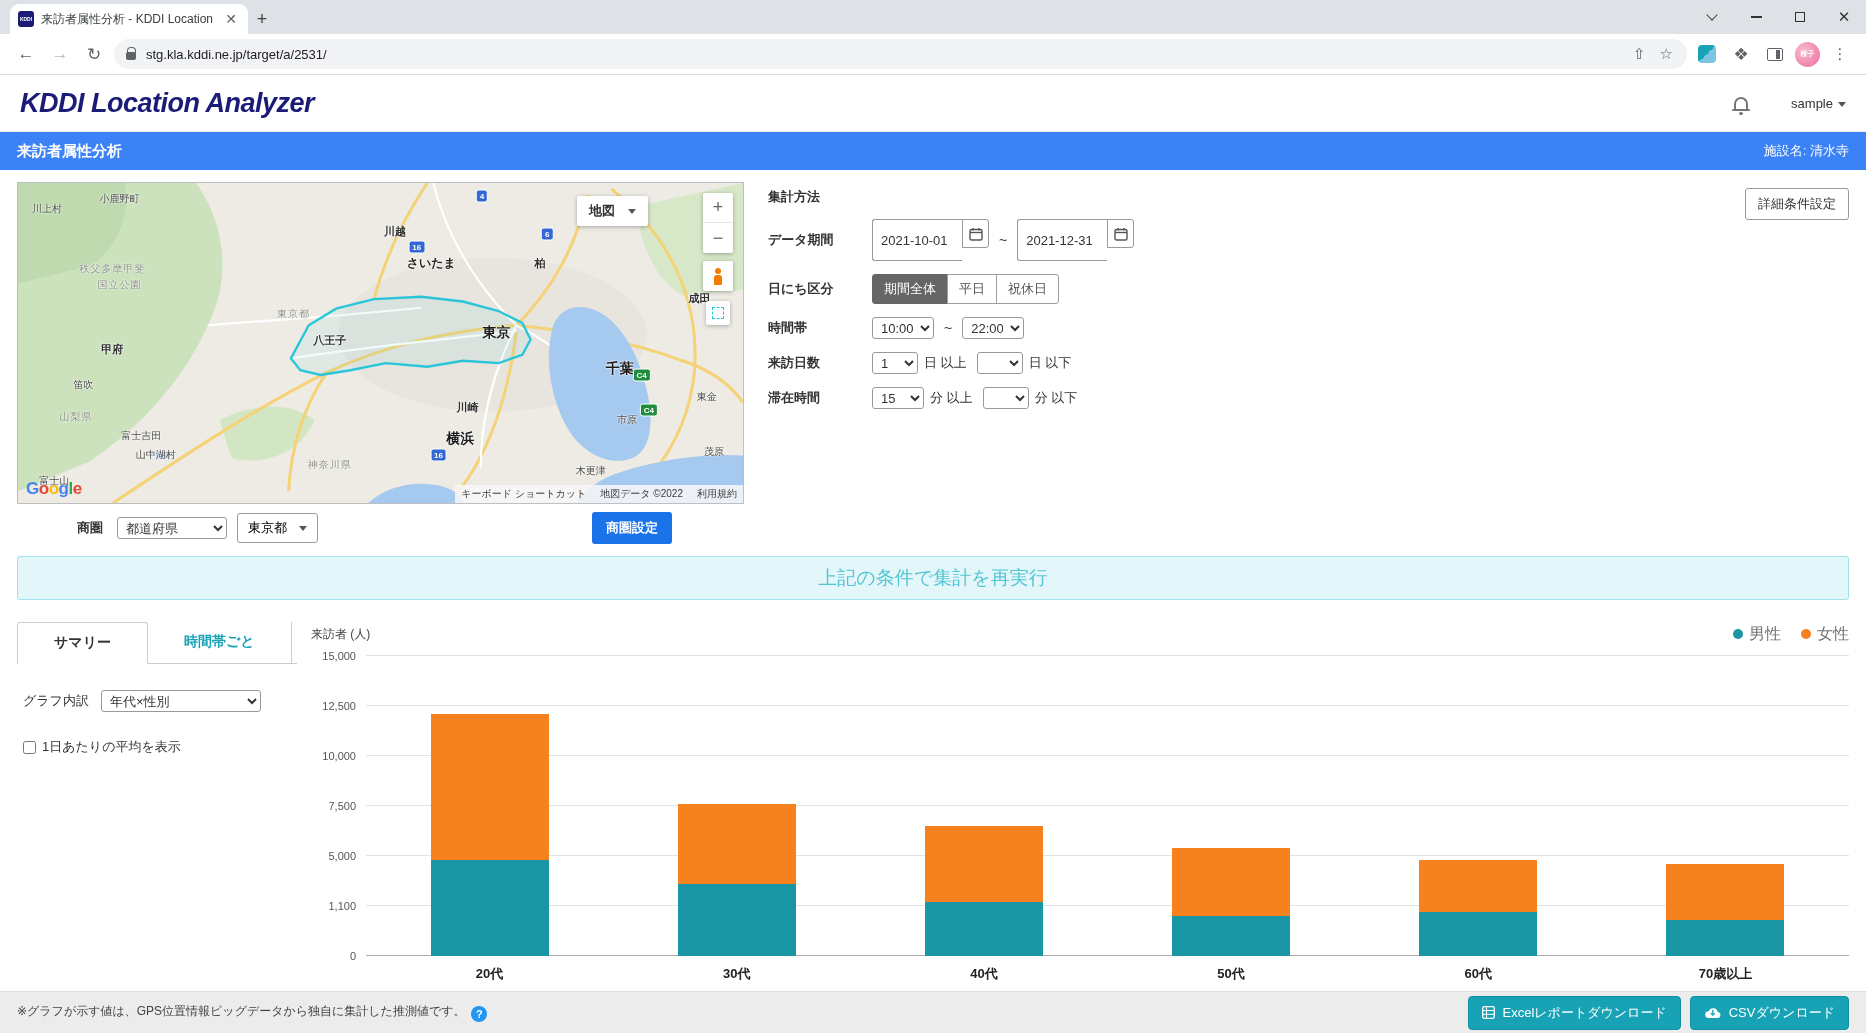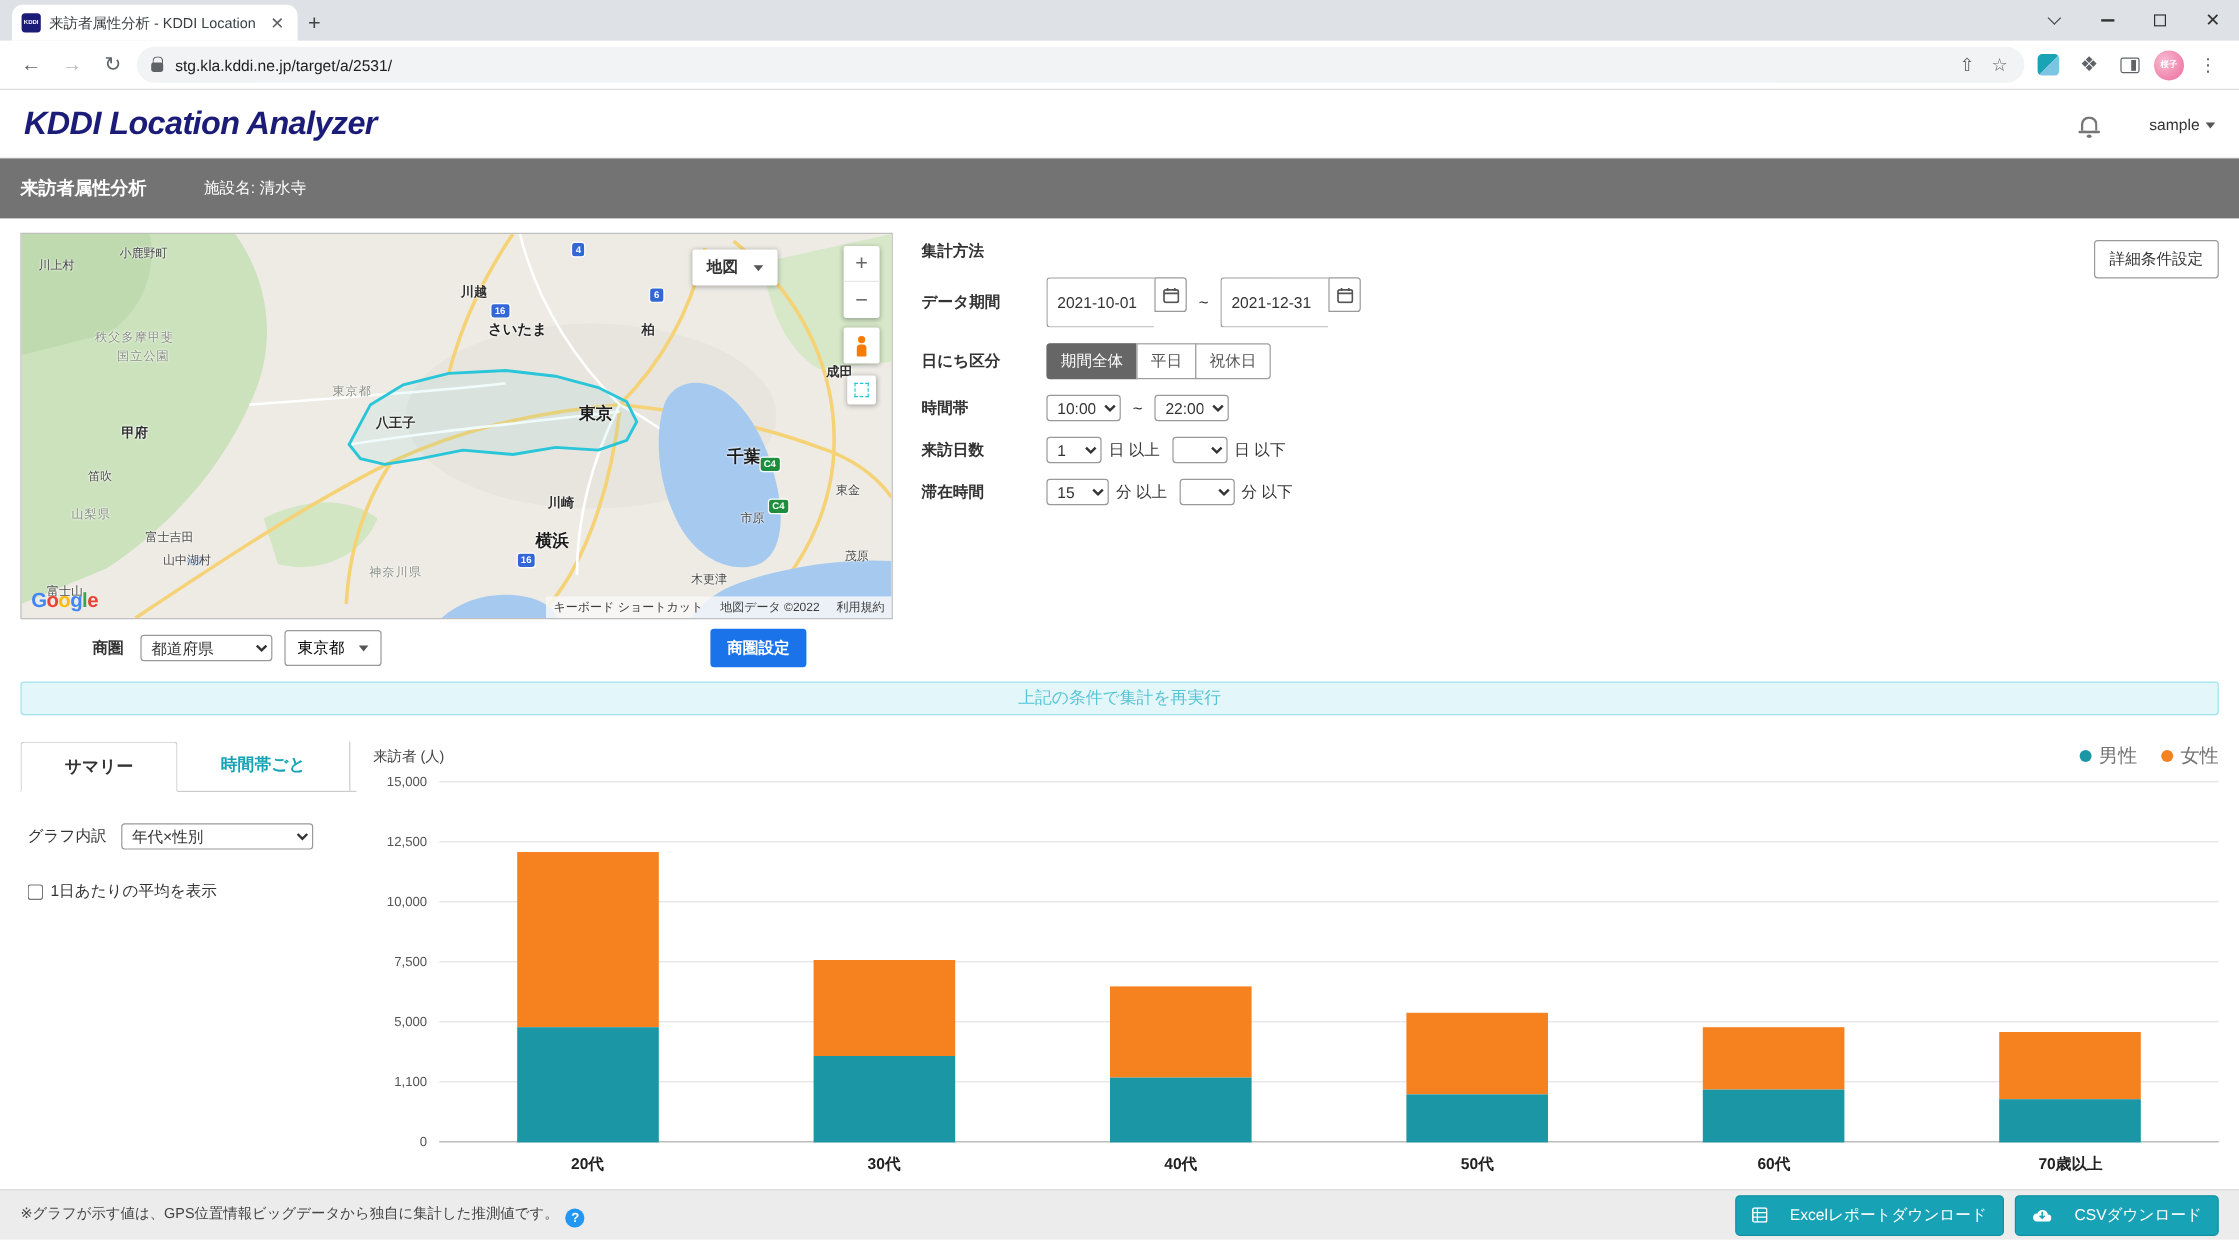--- a/index.html
+++ b/index.html
@@ -49,21 +49,21 @@
   .logo { font-size:27px; font-weight:800; font-style:italic; color:#1B1B78; letter-spacing:-0.5px; }
   .header-right { margin-left:auto; display:flex; align-items:center; gap:43px; }
   .bell { width:14px; height:12px; border:2px solid #757575; border-bottom:none; border-radius:8px 8px 0 0; position:relative; }
   .bell::after { content:""; position:absolute; left:-4px; right:-4px; bottom:-2px; height:2px; background:#757575; border-radius:1px; }
   .bell::before { content:""; position:absolute; left:50%; bottom:-6px; width:4px; height:3px; margin-left:-2px; background:#757575; border-radius:50%; }
   .user-menu { font-size:13px; color:#333; }
   .caret-down { display:inline-block; width:0; height:0; border-left:4px solid transparent;
     border-right:4px solid transparent; border-top:5px solid #555; margin-left:5px; vertical-align:1px; }
 
   
-  .title-bar { height:50px; background:#737373; display:flex; align-items:center; padding:0 17px; color:#fff; }
+  .title-bar { height:38px; background:#3b82f6; display:flex; align-items:center; padding:0 17px; color:#fff;justify-content:space-between; }
   .page-title { font-size:15px; font-weight:bold; }
   .facility { font-size:13px; margin-left:48px; }
 
   
   .content { padding:12px 17px 0; }
   .top-row { display:flex; gap:24px; }
   .map-col { width:727px; flex:none; }
 
   .map-frame { position:relative; width:727px; height:322px; border:1px solid #BFBFBF; overflow:hidden; background:#EDEBE4; }
   .map-frame svg.basemap { position:absolute; inset:0; width:100%; height:100%; }
@@ -118,22 +118,22 @@
     border-radius:3px; font-size:13px; color:#333; padding:6px 12px; }
   .date-box { display:flex; }
   .date-input { width:90px; height:42px; border:1px solid #999; border-right:none; border-radius:3px 0 0 3px;
     font-size:13px; padding:0 8px; color:#333; }
   .cal-btn { width:27px; height:29px; border:1px solid #999; border-radius:0 3px 3px 0; background:#fff;
     display:flex; align-items:center; justify-content:center; }
   .tilde { margin:0 10px; font-size:14px; color:#333; }
   .unit { font-size:13px; margin:0 10px 0 6px; }
 
   
-  .rerun-btn { margin-top:12px; width:100%; height:28px; background:#E3F7FA; border:1px solid #9FE2EC;
-    border-radius:3px; color:#56C5D3; font-size:14px; }
+  .rerun-btn { margin-top:12px; width:100%; height:44px; background:#E3F7FA; border:1px solid #9FE2EC;
+    border-radius:3px; color:#56C5D3; font-size:19px; }
 
   
   .analysis { display:flex; margin-top:22px; }
   .analysis-left { width:280px; flex:none; }
   .tabs { display:flex; border-bottom:1px solid #CCC; }
   .tab { padding:11px 36px; font-size:14px; font-weight:bold; }
   .tab.active { background:#fff; border:1px solid #CCC; border-bottom:1px solid #fff; margin-bottom:-1px;
     border-radius:3px 3px 0 0; color:#333; }
   .tab.inactive { color:#17A3B5; border-right:1px solid #CCC; }
   .left-controls { padding:26px 0 0 6px; }
@@ -160,21 +160,21 @@
   .x-label { flex:1; text-align:center; font-size:13px; font-weight:bold; color:#222; }
 
   
   .footer { position:absolute; left:0; right:0; bottom:0; height:42px; background:#ECECEC;
     border-top:1px solid #DDD; display:flex; align-items:center; padding:0 17px; }
   .foot-note { font-size:12px; color:#444; }
   .q-ico { display:inline-flex; width:16px; height:16px; border-radius:50%; background:#2196F3; color:#fff;
     font-size:11px; font-weight:bold; align-items:center; justify-content:center; margin-left:6px; vertical-align:-3px; }
   .foot-btns { margin-left:auto; display:flex; gap:9px; }
   .dl-btn { background:#17A3B5; border:1px solid #108White; border:1px solid #1091A2; color:#fff; font-size:13px;
-    border-radius:4px; padding:7px 13px; display:flex; align-items:center; gap:19px; }
+    border-radius:4px; padding:7px 13px; display:flex; align-items:center; gap:8px; }
 </style>
 </head>
 <body>
 
 <div class="tab-strip">
   <div class="browser-tab">
     <span class="favicon">KDDI</span>
     <span class="tab-title">来訪者属性分析 - KDDI Location</span>
     <span class="tab-close">✕</span>
   </div>

